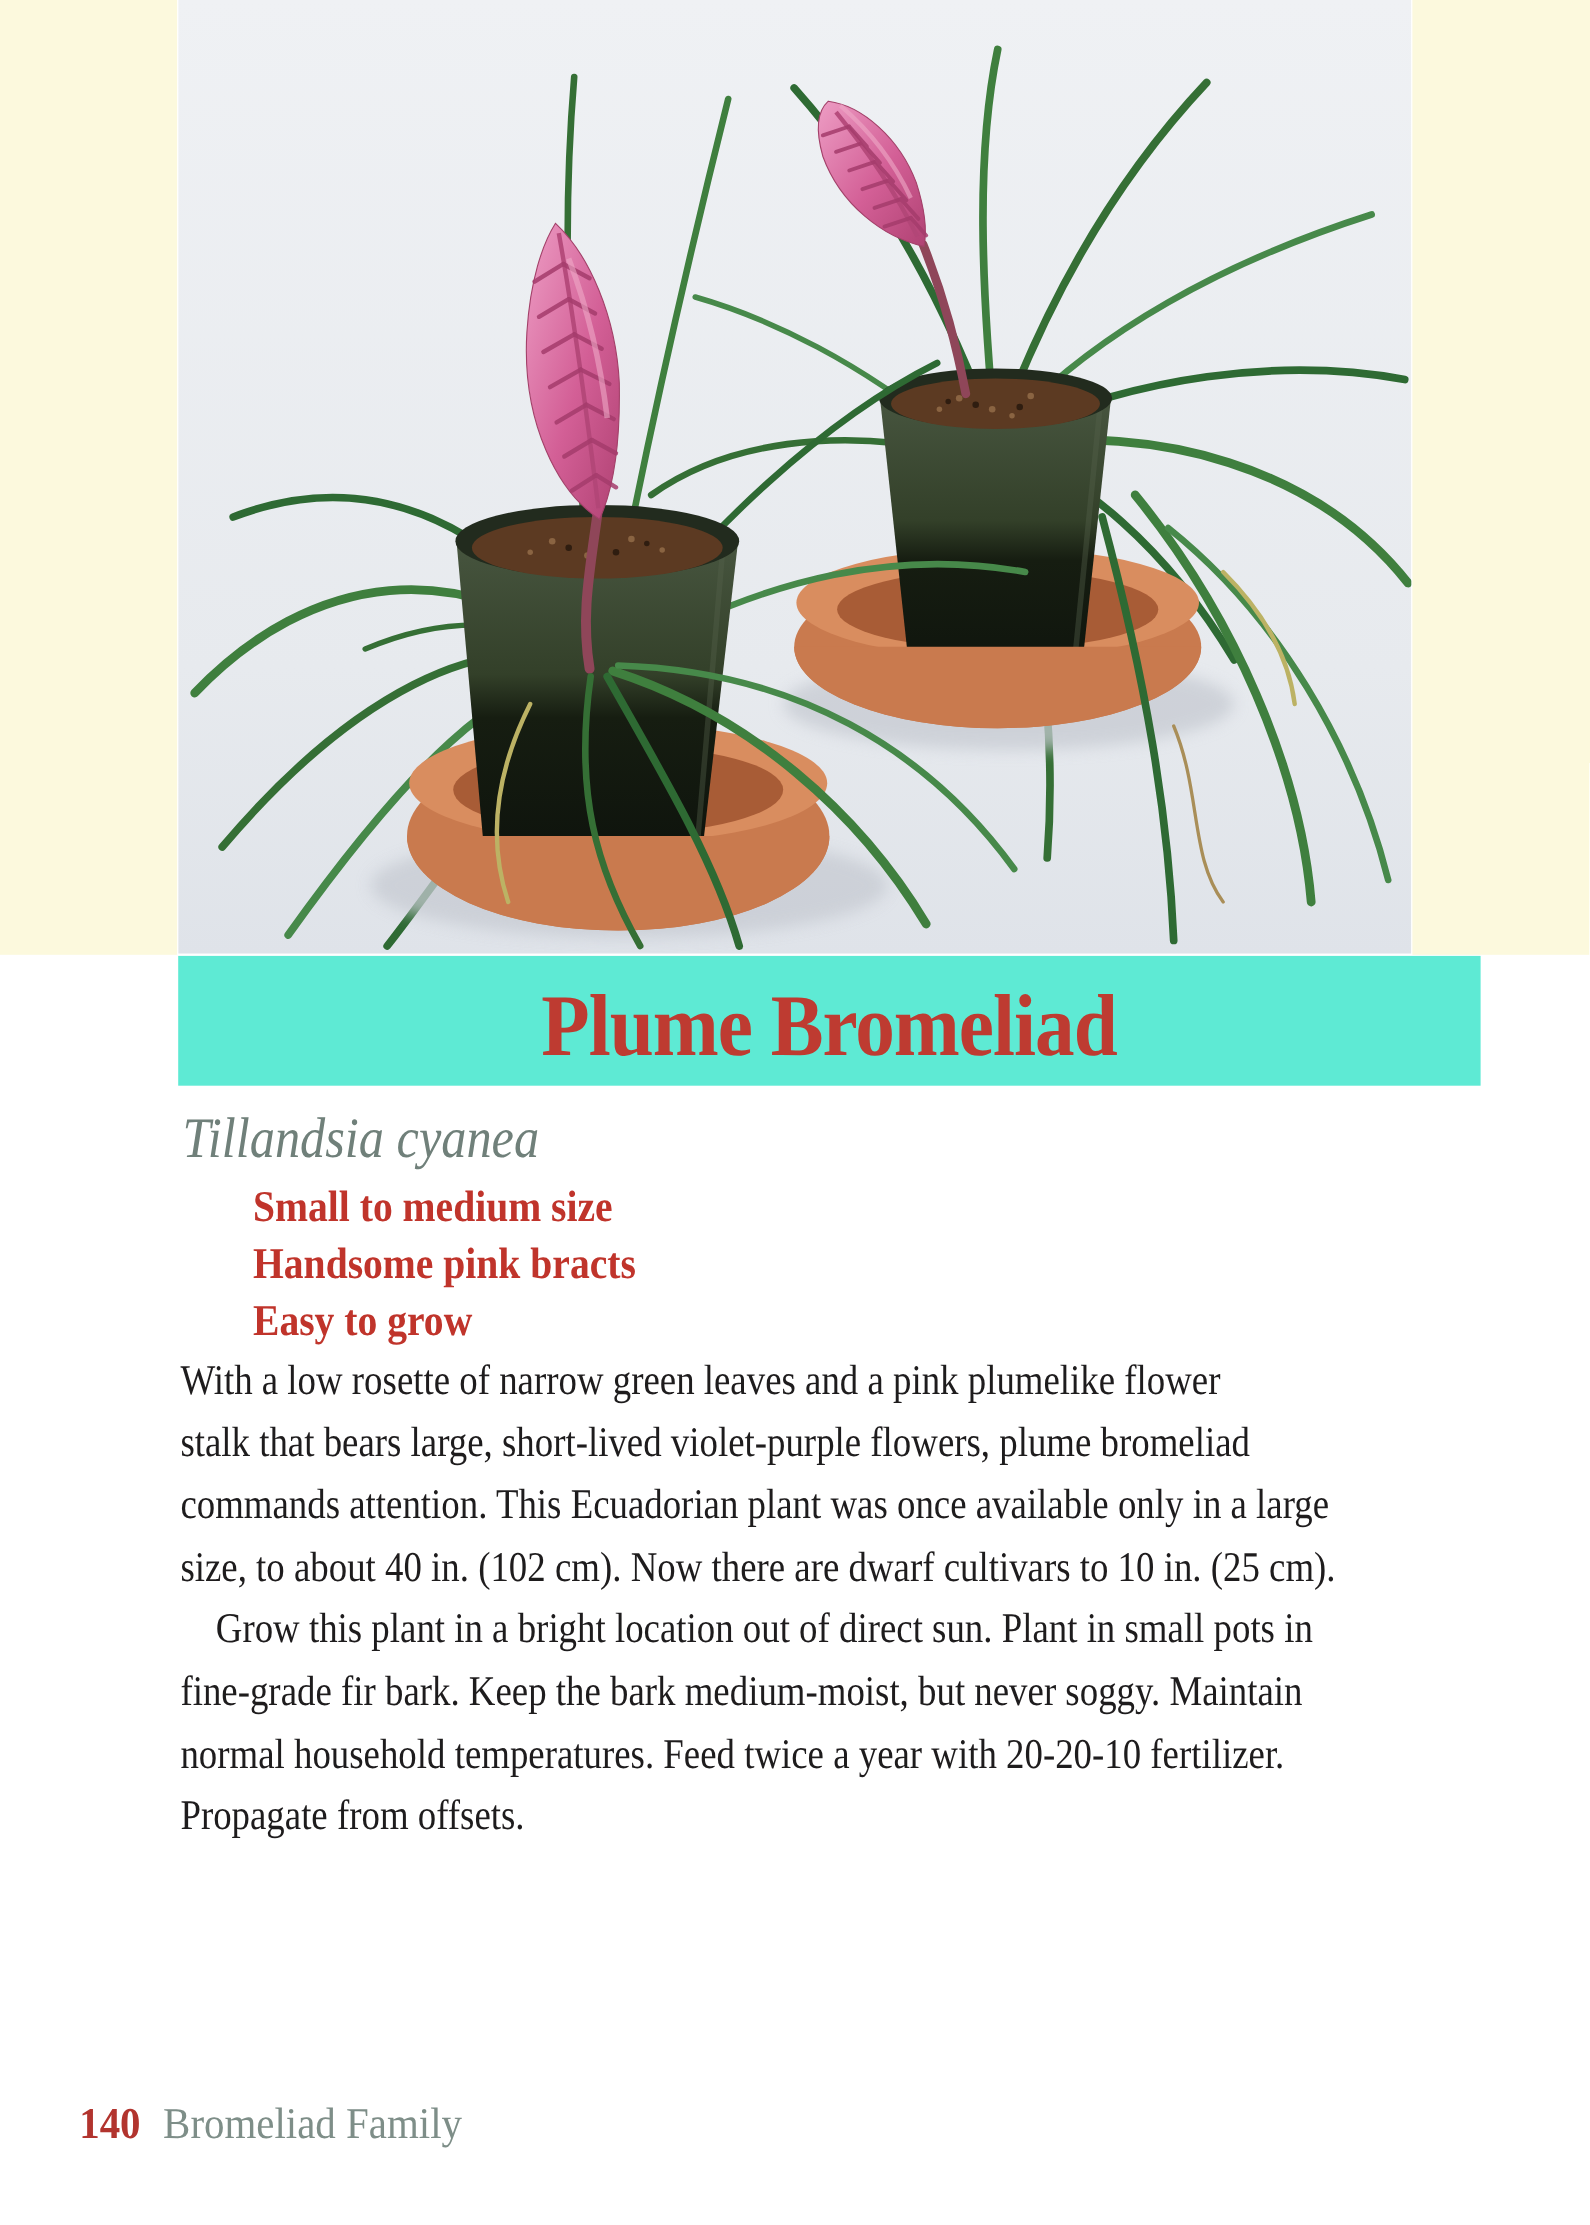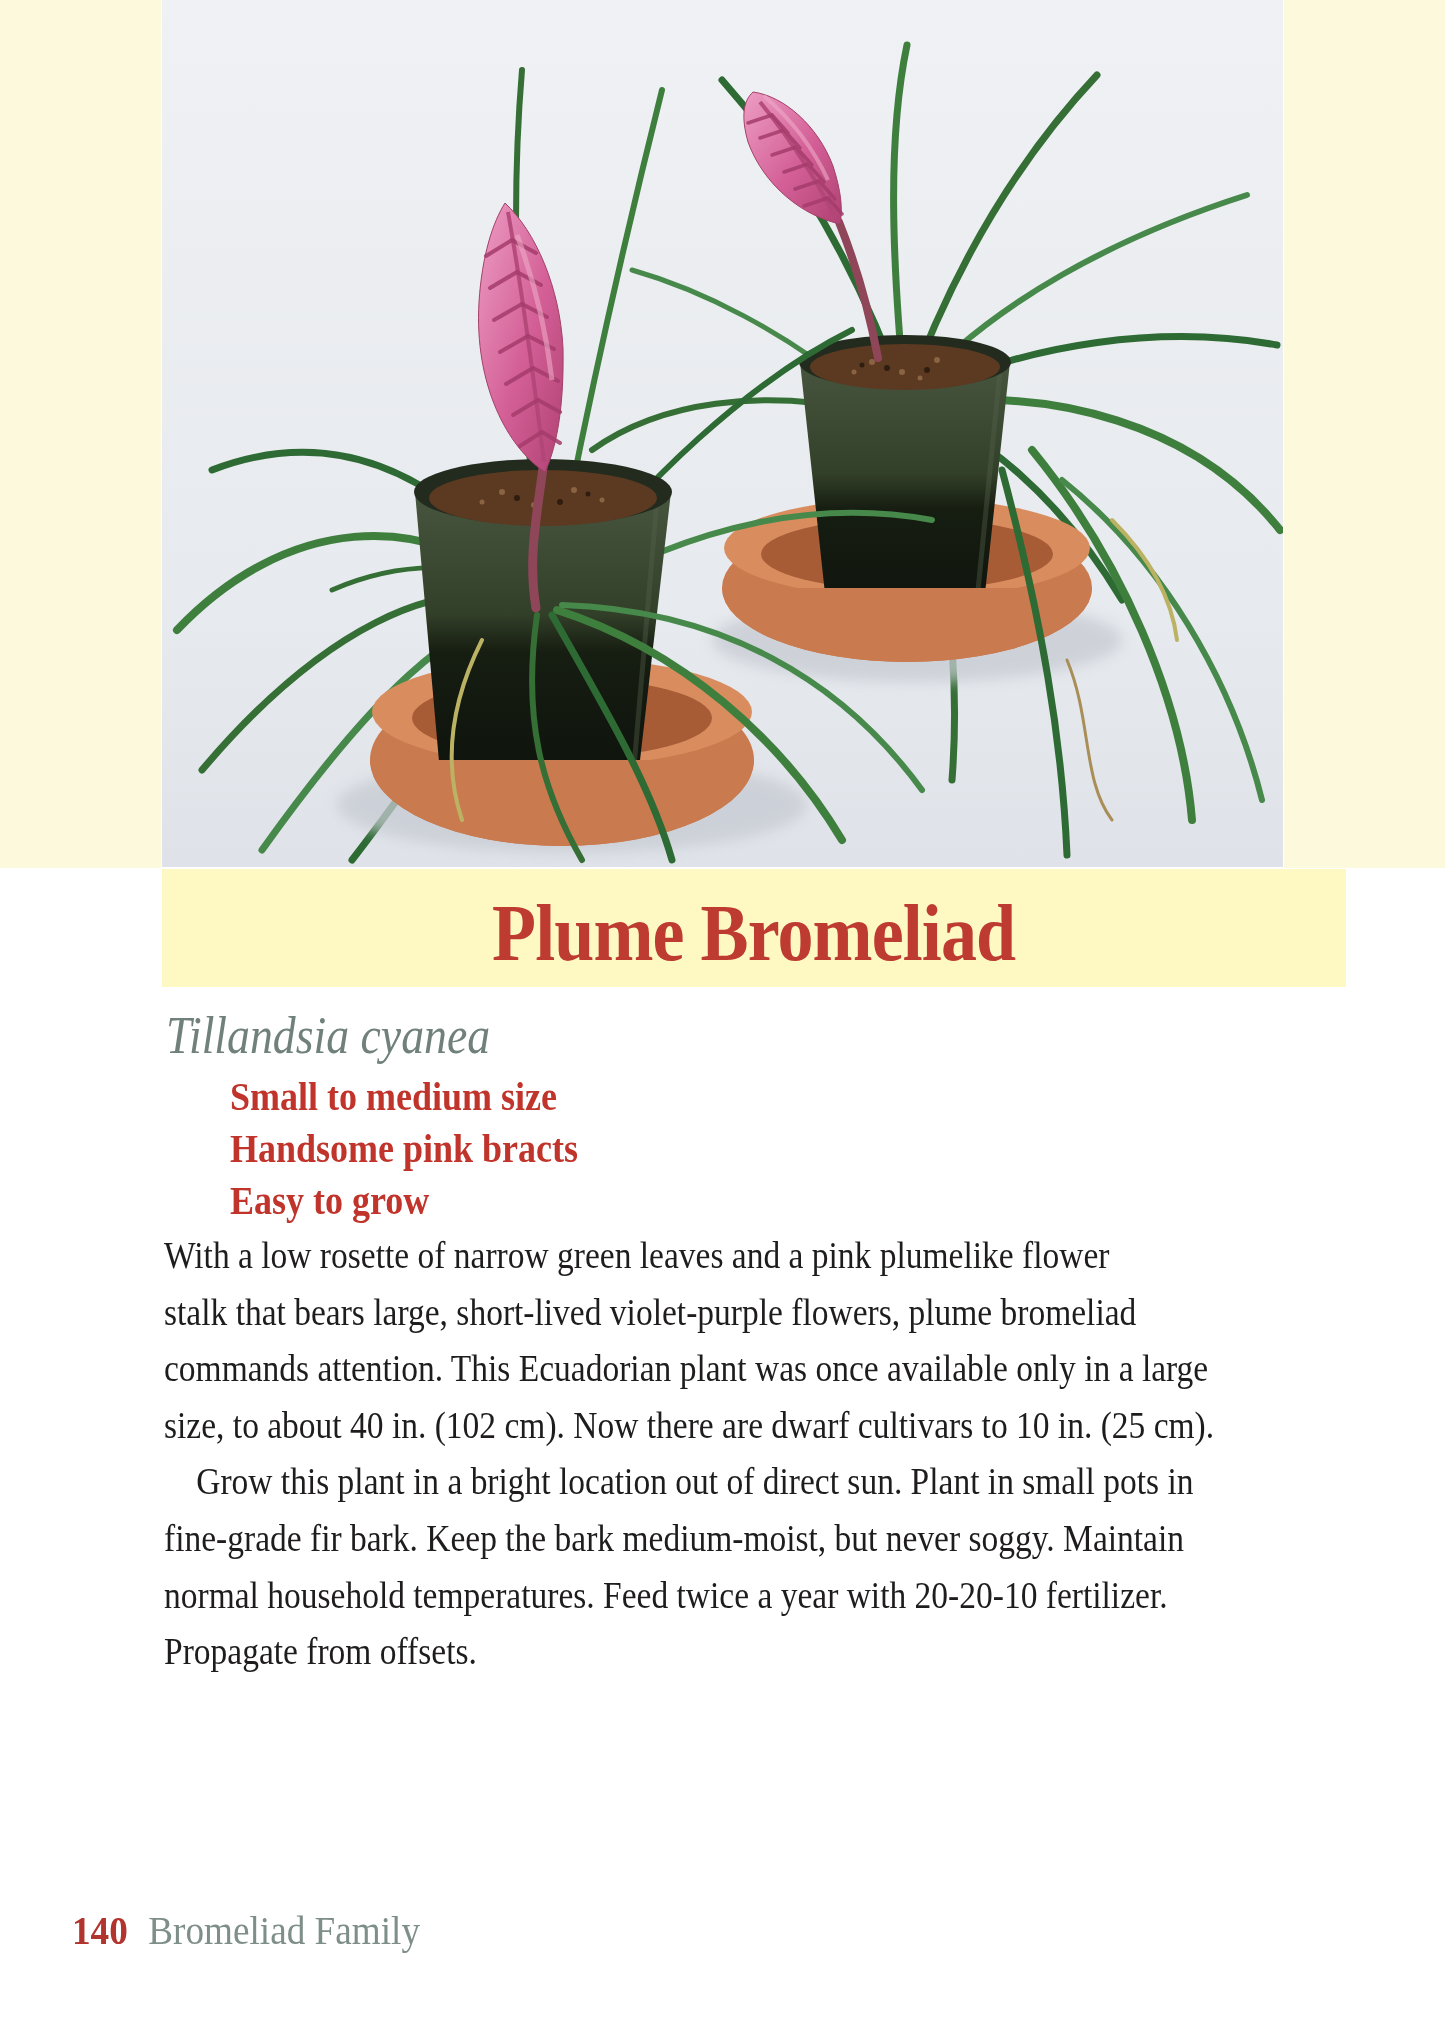--- a/index.html
+++ b/index.html
@@ -7,21 +7,21 @@
     width:1445px;height:2023px;position:relative;background:#ffffff;
     font-family:"Liberation Serif",serif;overflow:hidden;
   }
   .cream{position:absolute;top:0;height:868px;background:#FCF9DD;}
   .cream.left{left:0;width:161px;}
   .cream.right{left:1284px;width:161px;}
   .photo{position:absolute;left:162px;top:0;width:1121px;height:867px;}
   .photo svg{display:block;width:100%;height:100%;}
   .banner{
     position:absolute;left:162px;top:869px;width:1184px;height:118px;
-    background:#fef9c3;display:flex;align-items:center;justify-content:center;
+    background:#5eead4;display:flex;align-items:center;justify-content:center;
   }
   .banner h1{
     margin:0;padding-top:10px;font-size:80px;font-weight:bold;color:#BE3B31;
     transform:scaleX(.9);white-space:nowrap;letter-spacing:-1px;
   }
   .species{
     position:absolute;left:166px;top:1006px;font-style:italic;font-size:52px;
     line-height:60px;color:#70807A;transform:scaleX(.88);transform-origin:0 0;
     white-space:nowrap;
   }

